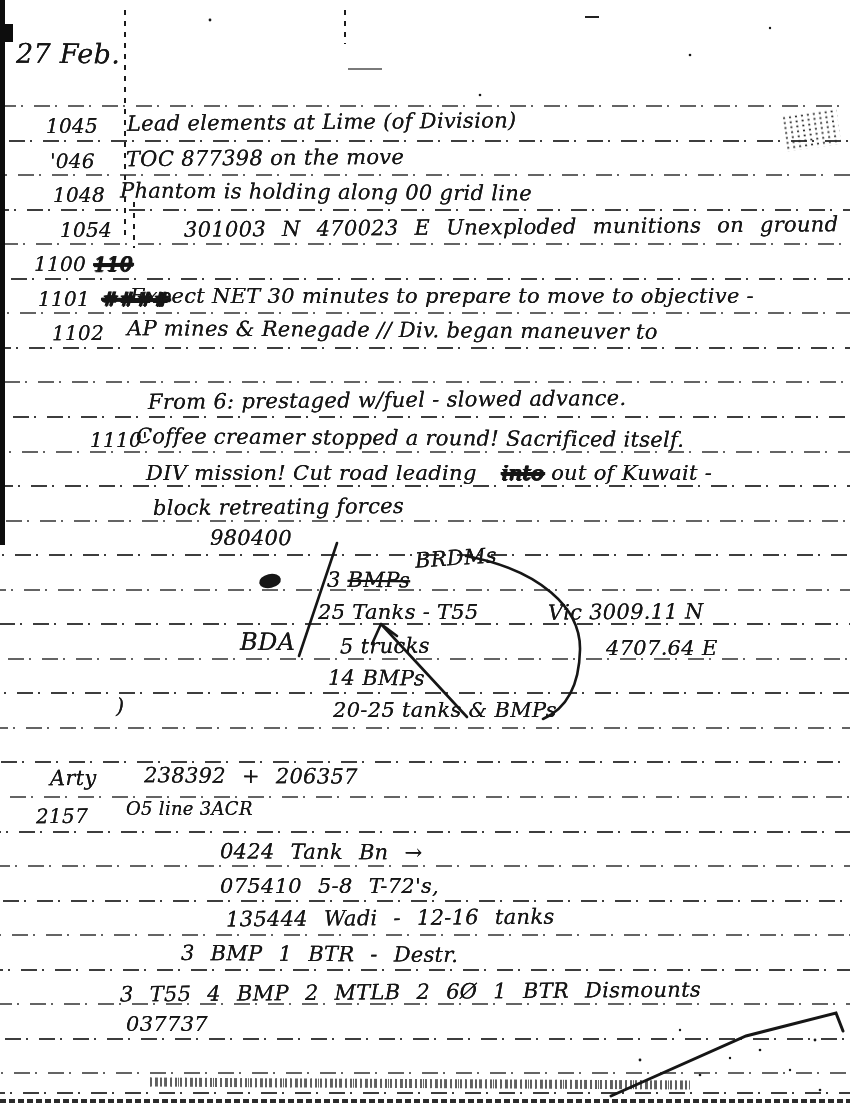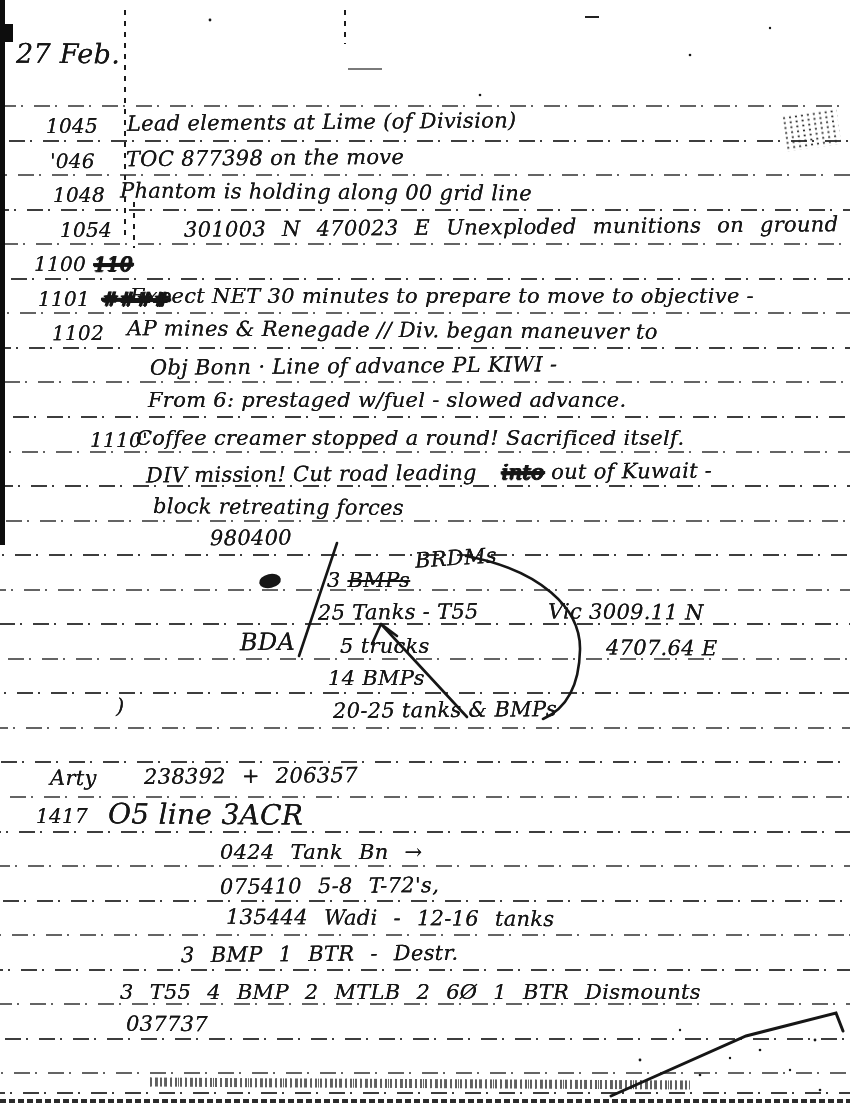--- a/index.html
+++ b/index.html
@@ -98,21 +98,20 @@
 
   <div class="hw time" style="left:34px;top:252px">1100</div>
   <div class="hw time blot" style="left:76px;top:252px">110</div>
 
   <div class="hw time" style="left:38px;top:287px">1101</div>
   <div class="hw time blot" style="left:84px;top:287px">####</div>
   <div class="hw" style="left:130px;top:284px">Expect NET 30 minutes to prepare to move to objective -</div>
 
   <div class="hw time" style="left:52px;top:321px">1102</div>
   <div class="hw" style="left:127px;top:318px">AP mines &amp; Renegade // Div. began maneuver to</div>
-  <div class="hw" style="left:150px;top:354px">Obj Bonn ·  Line of advance PL KIWI -</div>
   <div class="hw" style="left:148px;top:388px">From 6: prestaged w/fuel - slowed advance.</div>
 
   <div class="hw time" style="left:90px;top:428px">1110'</div>
   <div class="hw" style="left:136px;top:426px">Coffee creamer stopped a round! Sacrificed itself.</div>
   <div class="hw" style="left:146px;top:461px"><span>DIV mission!  Cut road leading </span><span class="blot">into</span><span> out of Kuwait -</span></div>
   <div class="hw" style="left:153px;top:495px">block retreating forces</div>
 
   <div class="hw" style="left:210px;top:526px">980400</div>
   <div class="hw" style="left:116px;top:694px">)</div>
 
@@ -121,22 +120,22 @@
   <div class="hw" style="left:318px;top:600px">25 Tanks - T55</div>
   <div class="hw" style="left:548px;top:600px">Vic  3009.11 N</div>
   <div class="hw bda-label" style="left:240px;top:628px">BDA</div>
   <div class="hw" style="left:340px;top:634px">5 trucks</div>
   <div class="hw" style="left:606px;top:636px">4707.64 E</div>
   <div class="hw" style="left:328px;top:666px">14 BMPs</div>
   <div class="hw" style="left:333px;top:698px">20-25 tanks &amp; BMPs</div>
 
   <div class="hw" style="left:50px;top:766px">Arty</div>
   <div class="hw wide" style="left:144px;top:764px">238392 + 206357</div>
-  <div class="hw time" style="left:36px;top:804px">1417</div>
-  <div class="hw" style="left:108px;top:798px;font-size:28px">O5 line 3ACR</div>
+  <div class="hw time" style="left:36px;top:804px">2157</div>
+  <div class="hw" style="left:126px;top:798px;font-size:18px">O5 line 3ACR</div>
 
   <div class="hw wide" style="left:220px;top:840px">0424  Tank Bn →</div>
   <div class="hw wide" style="left:220px;top:874px">075410   5-8  T-72's,</div>
   <div class="hw wide" style="left:226px;top:906px">135444  Wadi - 12-16 tanks</div>
   <div class="hw wide" style="left:181px;top:942px">3 BMP  1 BTR - Destr.</div>
   <div class="hw wide" style="left:120px;top:980px">3 T55  4 BMP  2 MTLB  2 6Ø  1 BTR  Dismounts</div>
   <div class="hw" style="left:126px;top:1012px">037737</div>
 
   <svg class="overlay" width="850" height="1105" viewBox="0 0 850 1105">
     <g stroke="#161616" stroke-width="2.6" fill="none" stroke-linecap="round">

